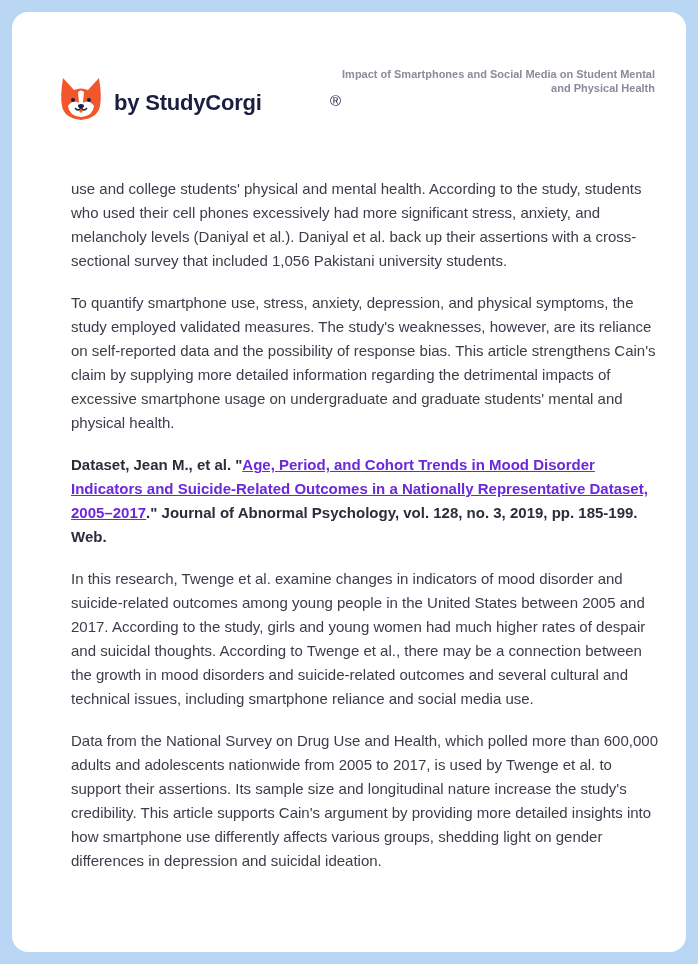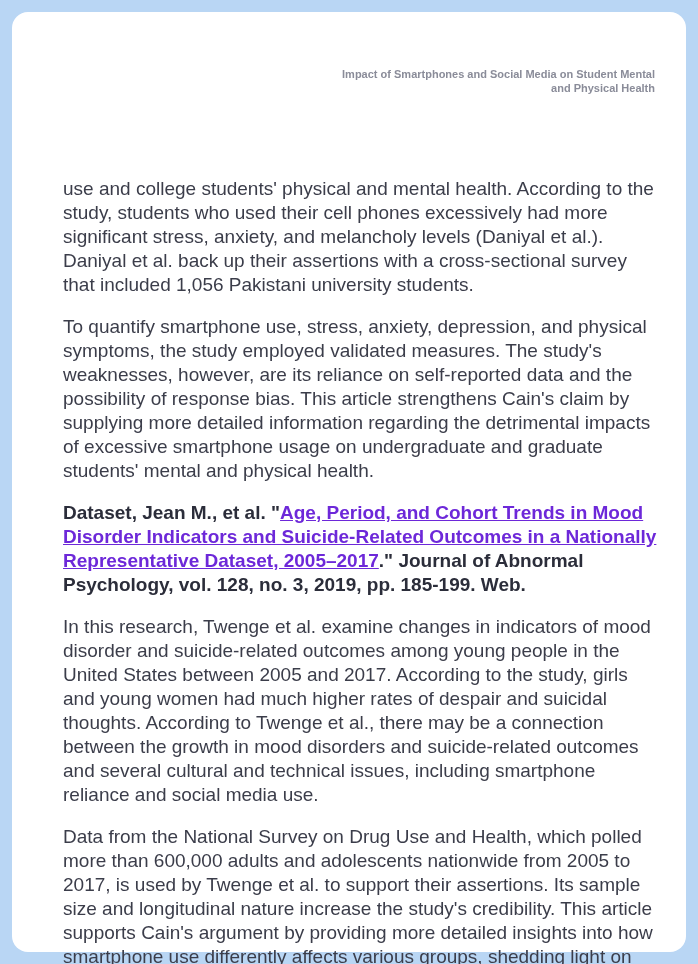--- a/index.html
+++ b/index.html
@@ -58,39 +58,59 @@
     font-size: 10.5px;
     color: #8a8c99;
     line-height: 13px;
   }
   .content {
     position: absolute;
     left: 47px; top: 165px;
     width: 600px;
   }
   .content p {
-    margin: 0 0 18px 4px;
-    font-size: 19px;
+    margin: 0 0 18px 12px;
+    font-size: 15px;
     line-height: 24px;
     color: #3b3d4a;
   }
   .content p.citation {
     font-weight: 700;
     color: #2b2d3a;
   }
   .content a {
     color: #6d28d9;
     text-decoration: underline;
   }
 </style>
 </head>
 <body>
 
 <div class="card">
   <div class="header">
+    <div class="logo">
+      <svg class="logo-icon" viewBox="0 0 42 46">
+
+        <path d="M3 2 L14 14 Q21 11 28 14 L39 2 Q42 20 40 30 Q38 42 21 44 Q4 42 2 30 Q0 20 3 2 Z" fill="#f2562b"></path>
+
+        <path d="M8 30 Q12 24 17 26 Q21 28 25 26 Q30 24 34 30 Q33 40 21 41 Q9 40 8 30 Z" fill="#ffffff"></path>
+        <path d="M18 16 Q21 13 24 16 L23 27 L19 27 Z" fill="#ffffff"></path>
+
+        <circle cx="13" cy="24" r="2" fill="#1c1d40"></circle>
+        <circle cx="29" cy="24" r="2" fill="#1c1d40"></circle>
+
+        <ellipse cx="21" cy="30" rx="3" ry="2" fill="#1c1d40"></ellipse>
+
+        <path d="M15 32 Q18 36 21 32 Q24 36 27 32" stroke="#1c1d40" stroke-width="1.4" fill="none"></path>
+
+        <path d="M19 34 Q21 40 23 34 Z" fill="#f2562b"></path>
+      </svg>
+      <span class="logo-text">by StudyCorgi</span>
+      <span class="logo-reg">®</span>
+    </div>
 
     <div class="meta">
       <div class="meta-title">Impact of Smartphones and Social Media on Student Mental and Physical Health</div>
     </div>
   </div>
 
   <div class="content">
     <p>use and college students' physical and mental health. According to the study, students who used their cell phones excessively had more significant stress, anxiety, and melancholy levels (Daniyal et al.). Daniyal et al. back up their assertions with a cross-sectional survey that included 1,056 Pakistani university students.</p>
     <p>To quantify smartphone use, stress, anxiety, depression, and physical symptoms, the study employed validated measures. The study's weaknesses, however, are its reliance on self-reported data and the possibility of response bias. This article strengthens Cain's claim by supplying more detailed information regarding the detrimental impacts of excessive smartphone usage on undergraduate and graduate students' mental and physical health.</p>
     <p class="citation"><span>Dataset, Jean M., et al. "</span><a>Age, Period, and Cohort Trends in Mood Disorder Indicators and Suicide-Related Outcomes in a Nationally Representative Dataset, 2005–2017</a><span>." Journal of Abnormal Psychology, vol. 128, no. 3, 2019, pp. 185-199. Web.</span></p>

